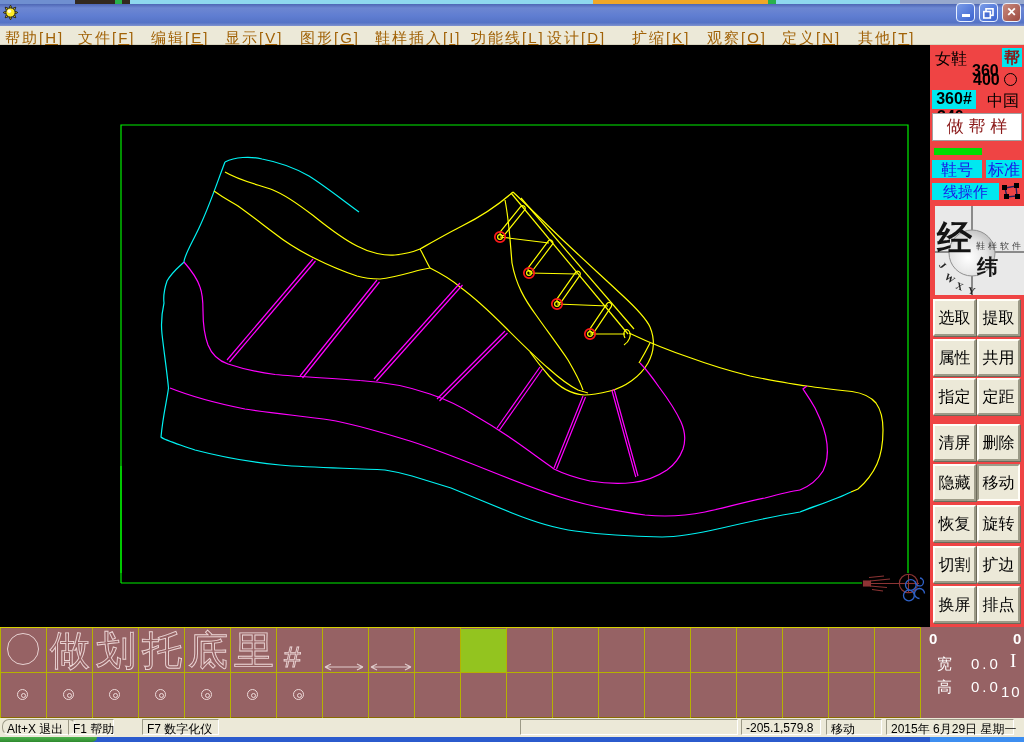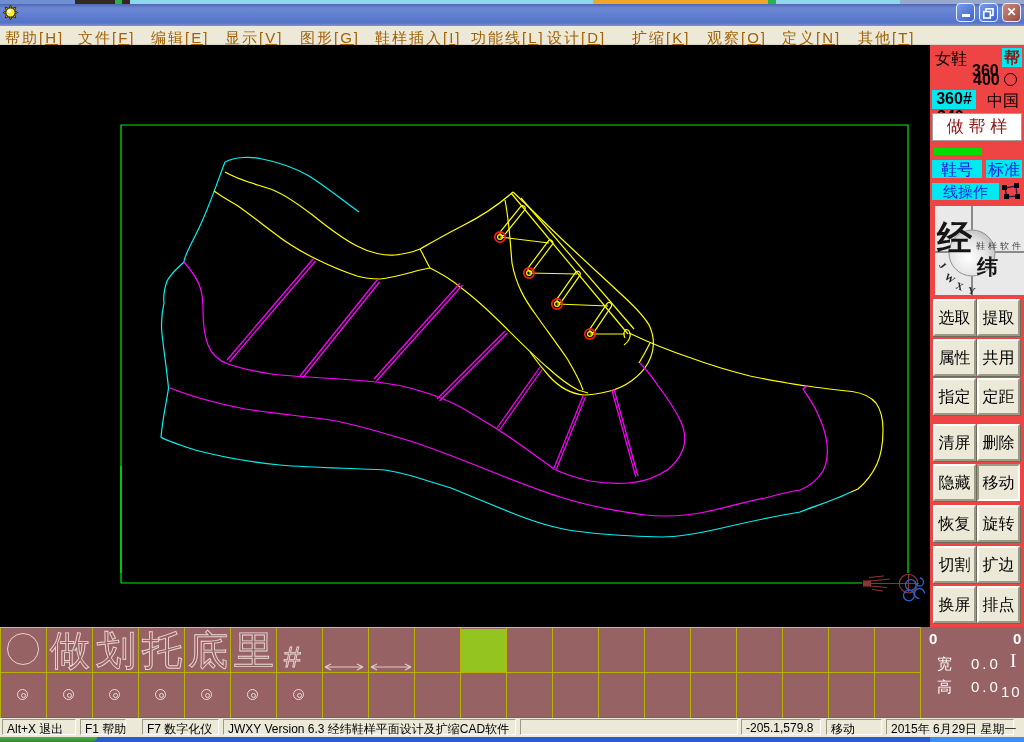--- a/index.html
+++ b/index.html
@@ -288,24 +288,23 @@
     <span class="ip" style="left:92px;top:3px;font-weight:bold;">0</span>
     <span class="ip" style="left:16px;top:28px;">宽</span>
     <span class="ip" style="left:50px;top:28px;letter-spacing:3px;">0.0</span>
     <span class="ip" style="left:16px;top:51px;">高</span>
     <span class="ip" style="left:50px;top:51px;letter-spacing:3px;">0.0</span>
     <span class="ip" style="left:80px;top:56px;letter-spacing:2px;">10</span>
     <span class="ip" style="left:89px;top:23px;font-family:'Liberation Serif',serif;font-size:19px;">I</span>
   </div>
 
   <div class="abs" id="statusbar">
-    <div class="seg" style="left:2px;width:74px;">Alt+X 退出</div>
-    <div class="seg" style="left:80px;width:46px;">F1 帮助</div>
+    <div class="seg" style="left:2px;width:74px;border-radius:7px;">Alt+X 退出</div>
+    <div class="seg" style="left:68px;width:46px;">F1 帮助</div>
     <div class="seg" style="left:142px;width:77px;">F7 数字化仪</div>
-    <div class="seg" style="left:223px;width:293px;">JWXY Version 6.3 经纬鞋样平面设计及扩缩CAD软件</div>
     <div class="seg" style="left:520px;width:218px;"></div>
     <div class="seg" style="left:741px;width:80px;">-205.1,579.8</div>
     <div class="seg" style="left:826px;width:56px;">移动</div>
     <div class="seg" style="left:886px;width:128px;">2015年 6月29日 星期一</div>
   </div>
 
   <div class="abs" id="taskbar"></div>
   <div class="abs" style="left:0;top:737px;width:97px;height:5px;background:linear-gradient(180deg,#4eb14e,#2e8a2e);border-radius:0 0 6px 0;"></div>
   <div class="abs" style="left:930px;top:737px;width:94px;height:5px;background:#3d8ef0;"></div>
 

